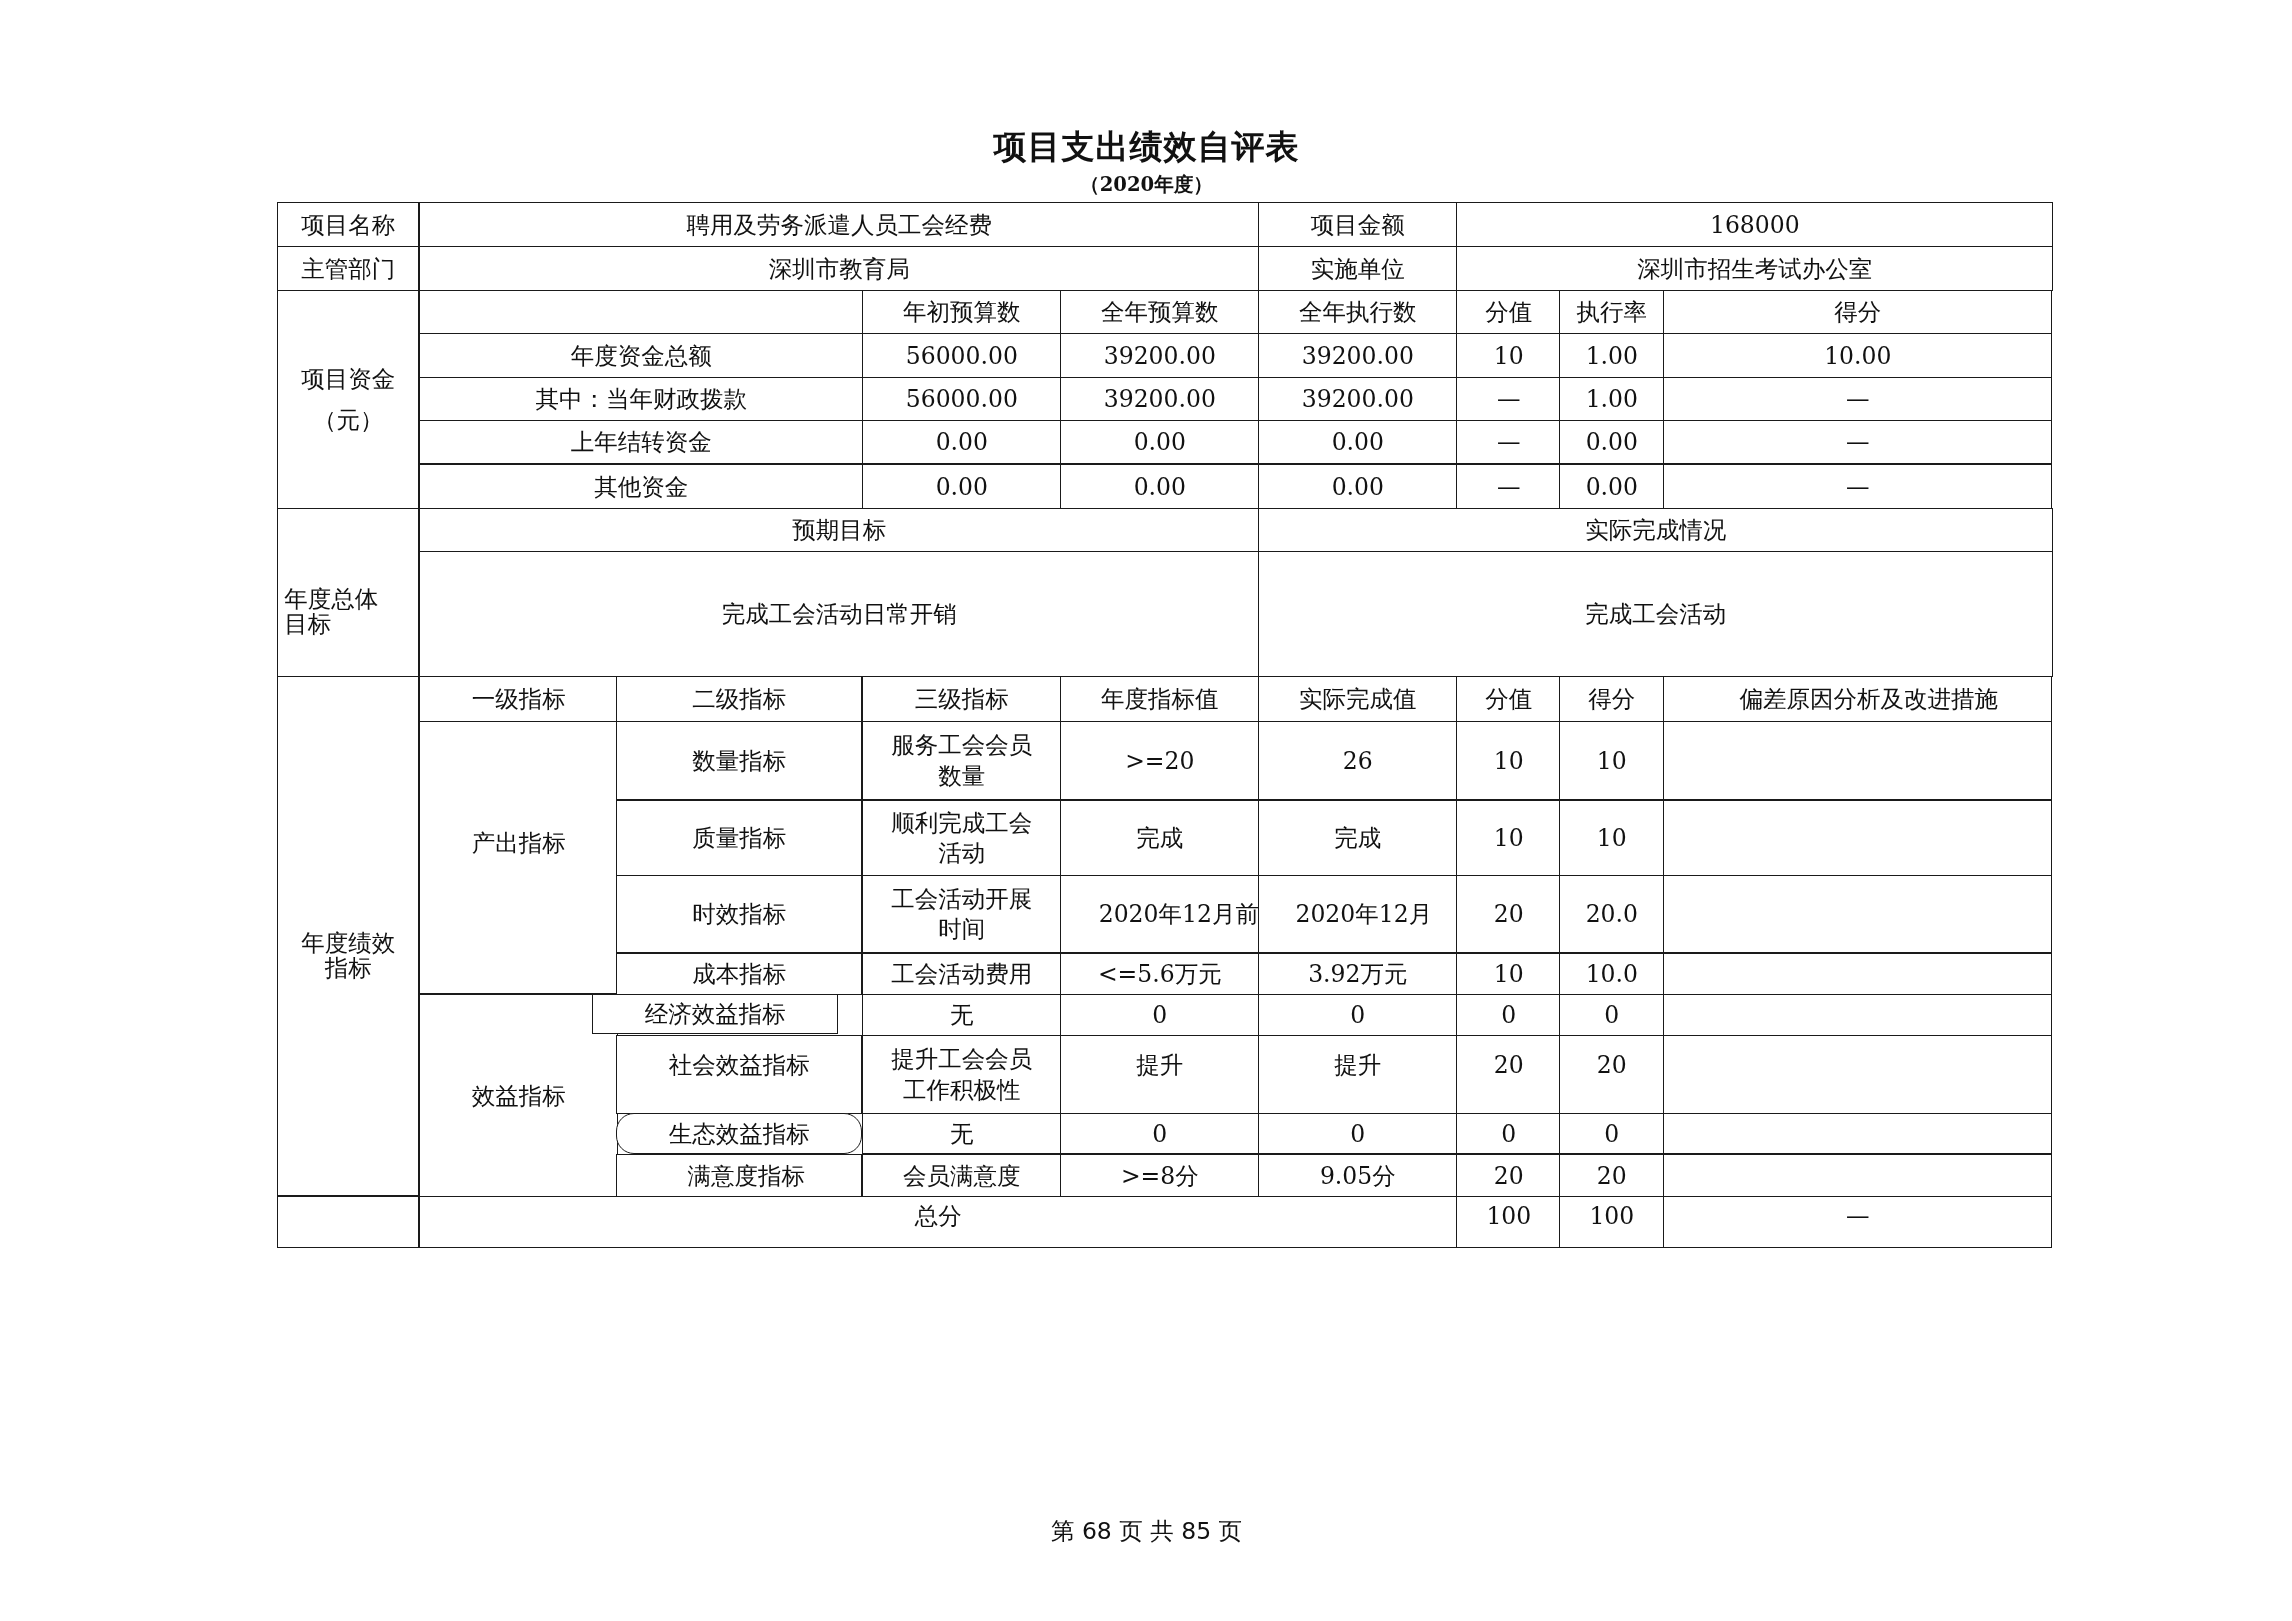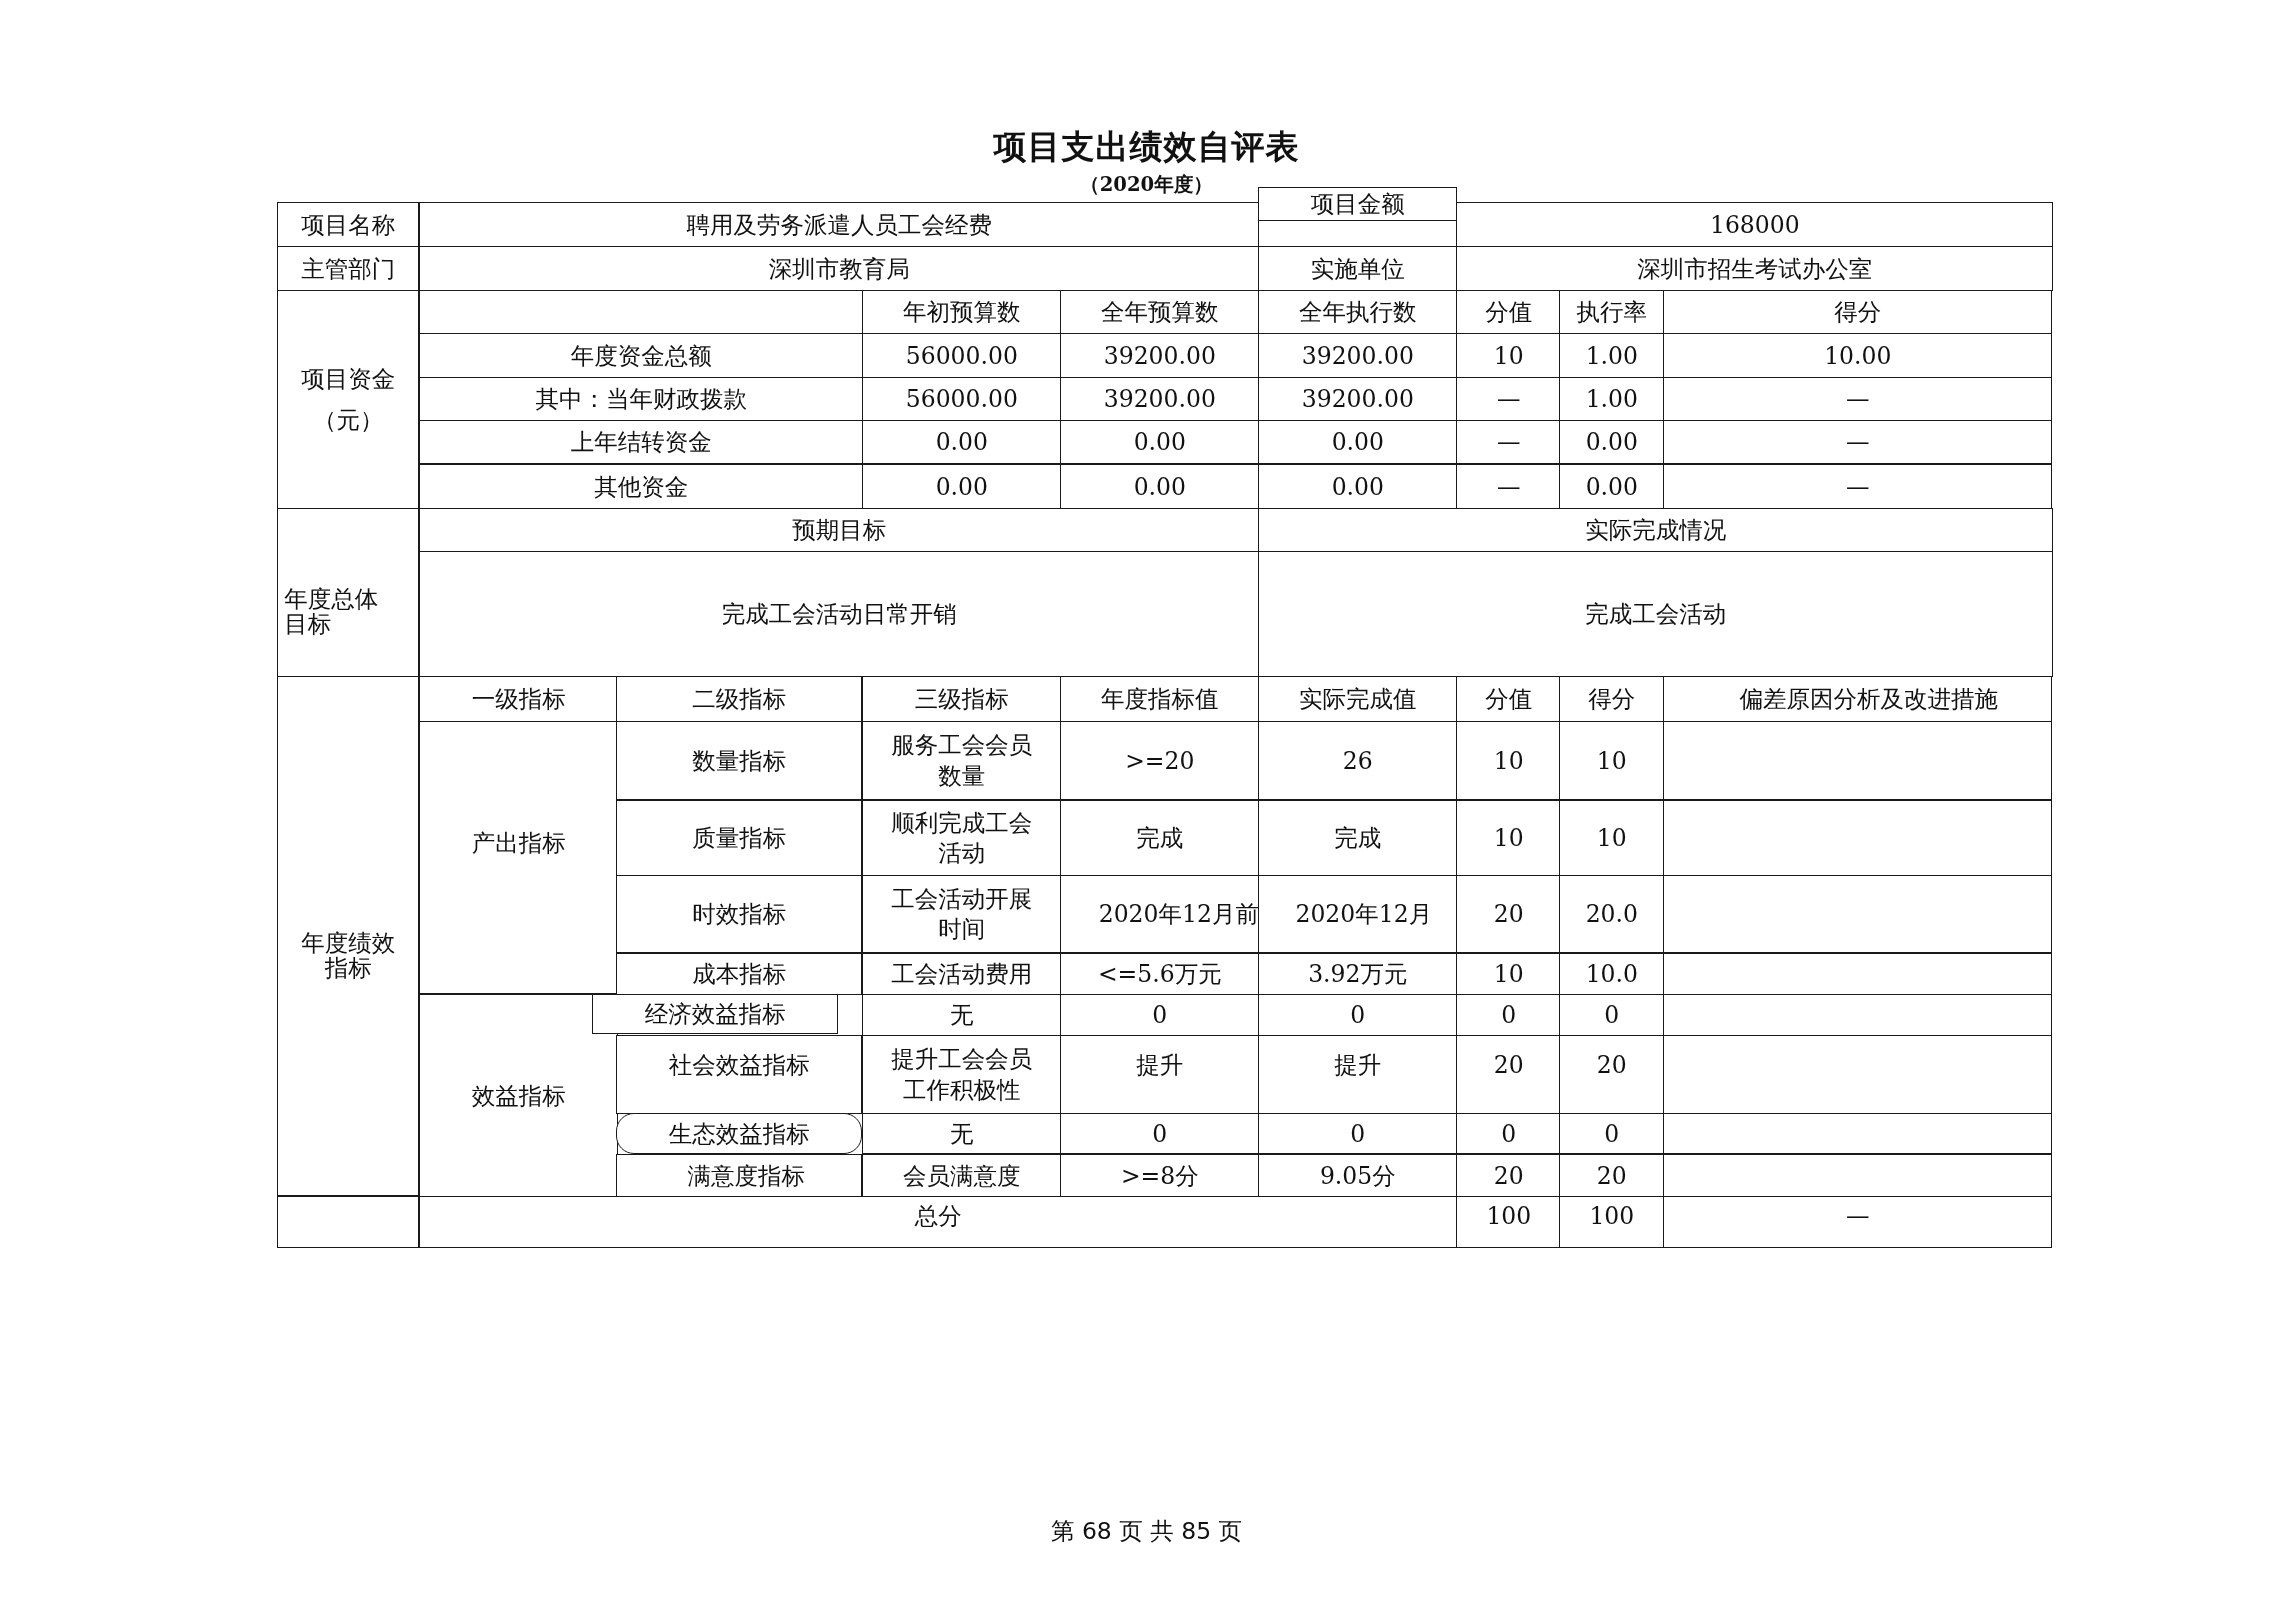--- a/index.html
+++ b/index.html
@@ -22,21 +22,21 @@
 
 <div class="title">项目支出绩效自评表</div>
 <div class="subtitle">（2020年度）</div>
 
 <div class="cell" style="left:278px;top:203px;width:142px;height:45px;">
     <span>项目名称</span>
   </div>
 <div class="cell" style="left:420px;top:203px;width:840px;height:45px;">
     <span>聘用及劳务派遣人员工会经费</span>
   </div>
-<div class="cell" style="left:1259px;top:188px;width:199px;height:34px;">
+<div class="cell" style="left:1259px;top:203px;width:199px;height:45px;">
     <span>项目金额</span>
   </div>
 <div class="cell" style="left:1457px;top:203px;width:597px;height:45px;">
     <span>168000</span>
   </div>
 
 <div class="cell" style="left:278px;top:247px;width:142px;height:45px;">
     <span>主管部门</span>
   </div>
 <div class="cell" style="left:420px;top:247px;width:840px;height:45px;">

